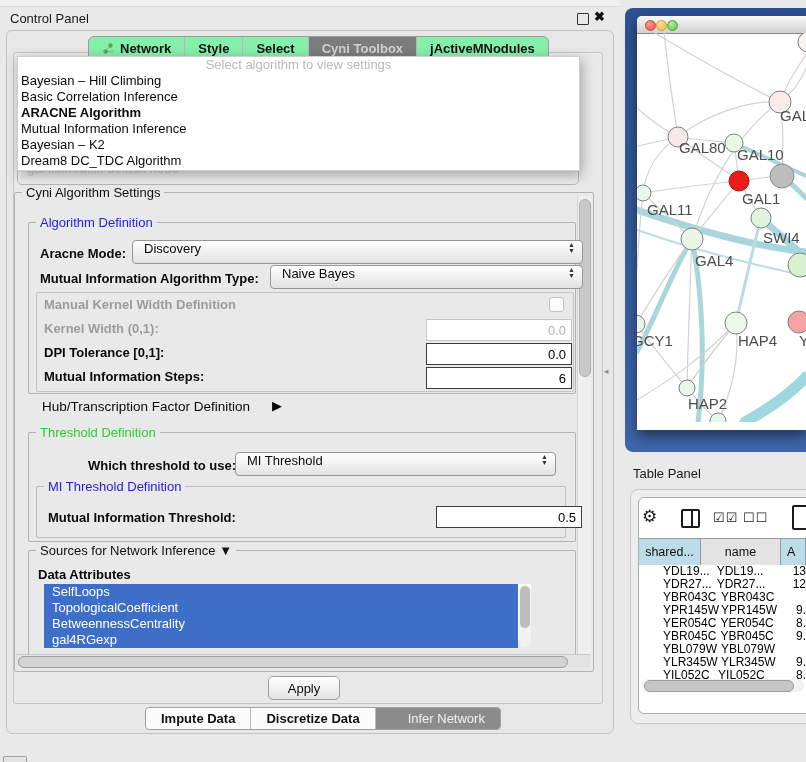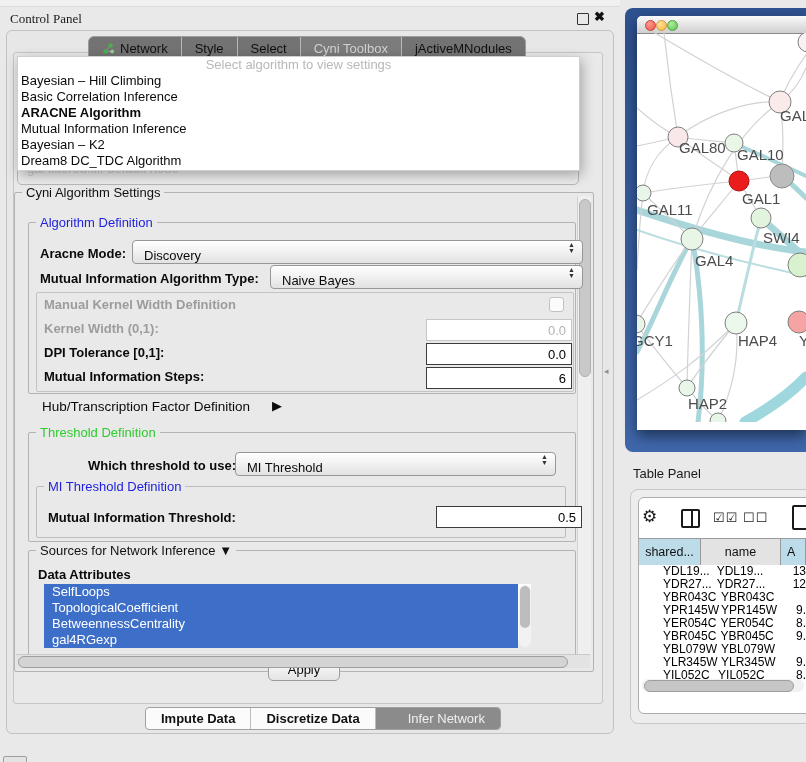--- a/index.html
+++ b/index.html
@@ -1,66 +1,66 @@
 <!DOCTYPE html>
 <html><head>
 <meta charset="utf-8">
 <style>
   html,body{margin:0;padding:0;}
   body{width:806px;height:762px;position:relative;overflow:hidden;background:#e9e9e9;
        font-family:"Liberation Sans",sans-serif;-webkit-font-smoothing:antialiased;}
   .abs{position:absolute;}
   
   .top-strip{left:0;top:0;width:620px;height:6px;background:#f0f0f0;border-bottom:1px solid #dcdcdc;}
-  .cp-title{left:10px;top:11px;font-size:13px;color:#1a1a1a;font-family:Liberation Serif, serif;}
+  .cp-title{left:10px;top:11px;font-size:13px;color:#1a1a1a;}
   .float-btn{left:577px;top:13px;width:10px;height:10px;border:1.5px solid #333;background:transparent;border-radius:1px;}
   .close-btn{left:594px;top:9px;font-size:13px;font-weight:bold;color:#111;}
   .cp-outer{left:6px;top:30px;width:606px;height:702px;background:#e7e7e7;border:1px solid #c1c1c1;border-radius:6px;}
   .cp-inner{left:13px;top:52px;width:588px;height:650px;border:1px solid #c6c6c6;border-radius:3px;background:#e9e9e9;}
   
   .tabs{left:88px;top:36px;height:22px;display:flex;border:1px solid #9c9c9c;border-radius:6px 6px 0 0;
-        background:#737373;z-index:20;overflow:hidden;}
+        background:#86efac;z-index:20;overflow:hidden;font-weight:bold;}
   .tab{display:flex;align-items:center;gap:5px;padding:0 13px;font-size:13px;color:#111;border-left:1px solid #b9b9b9;}
   .tab:first-child{border-left:none;}
   .tab.sel{background:#7c7c7c;color:#d2d2d2;}
   
   .dd{left:17px;top:56px;width:561px;height:113px;background:#fff;border:1px solid #cfcfcf;
       box-shadow:2px 4px 12px rgba(0,0,0,.3);z-index:40;}
   .dd-ph{height:16px;line-height:16px;text-align:center;color:#b8b8b8;font-size:13px;}
   .dd-item{height:16px;line-height:16px;font-size:13px;color:#0a0a0a;padding-left:3px;white-space:nowrap;}
   .dd-item.bold{font-weight:bold;}
   
   .sliver{left:17px;top:157px;width:560px;height:26px;border:1px solid #b7b7b7;border-radius:5px;background:#ebebeb;z-index:5;}
   .sliver span{position:absolute;left:9px;top:3px;font-size:13px;color:#c8c8c8;}
   
   .gbox{position:absolute;border:1px solid #b3b3b3;border-radius:2px;}
   .legend{position:absolute;font-size:13px;background:#e9e9e9;padding:0 4px;white-space:nowrap;color:#111;z-index:6;}
   .lbl{position:absolute;font-size:13px;font-weight:bold;color:#0a0a0a;white-space:nowrap;}
   .lbl.plain{font-weight:normal;}
   .lbl.dim{color:#9c9c9c;}
   .combo{position:absolute;height:22px;background:linear-gradient(#ffffff,#e2e2e2);border:1px solid #979797;
-         border-radius:4px;font-size:13px;color:#0a0a0a;display:flex;align-items:flex-end;padding-left:11px;}
+         border-radius:4px;font-size:13px;color:#0a0a0a;display:flex;align-items:flex-start;padding-left:11px;}
   .combo .arr{position:absolute;right:7px;top:1px;font-size:7px;line-height:6px;color:#333;text-align:center;}
   .tfield{position:absolute;height:20px;background:#fff;border:1px solid #3c3c3c;font-size:13px;text-align:right;
           padding:0 5px;color:#000;box-sizing:content-box;}
   .tfield.dim{border:1px solid #c6c6c6;color:#b2b2b2;}
   .chk{left:549px;top:297px;width:13px;height:13px;border:1px solid #c2c2c2;border-radius:3px;background:#fbfbfb;}
   
   .srclist{left:44px;top:584px;width:487px;height:56px;background:#fff;z-index:4;}
   .src-item{height:16px;line-height:16px;font-size:13px;color:#fff;background:#3e6fc8;padding-left:8px;
             width:calc(100% - 21px);}
   .src-vscroll{position:absolute;right:0;top:1px;width:12px;height:62px;background:#f2f2f2;border-radius:6px;}
   .src-vthumb{position:absolute;left:1px;top:1px;width:10px;height:42px;background:#bdbdbd;border-radius:5px;}
   
   .vscroll{left:577px;top:196px;width:13px;height:458px;background:#efefef;border-left:1px solid #d2d2d2;}
   .vthumb{position:absolute;left:1px;top:3px;width:10px;height:176px;background:#c9c9c9;border:1px solid #b0b0b0;border-radius:6px;}
   .hscroll{left:16px;top:654px;width:574px;height:13px;background:#e3e3e3;border-top:1px solid #cacaca;z-index:8;}
   .hthumb{position:absolute;left:2px;top:1px;width:548px;height:10px;background:#d4d4d4;border:1px solid #9f9f9f;border-radius:6px;}
   
-  .apply{left:268px;top:657px;width:70px;height:22px;border:1px solid #9c9c9c;border-radius:5px;
+  .apply{left:268px;top:676px;width:70px;height:22px;border:1px solid #9c9c9c;border-radius:5px;
          background:linear-gradient(#ffffff,#e4e4e4);font-size:13px;color:#0a0a0a;display:flex;align-items:center;justify-content:center;text-align:right;}
   .btabs{left:145px;top:707px;height:21px;display:flex;border:1px solid #a0a0a0;border-radius:4px;background:#fbfbfb;overflow:hidden;}
   .btab{display:flex;align-items:center;padding:0 15px;font-size:13px;font-weight:bold;color:#111;border-left:1px solid #bbb;}
   .btab:first-child{border-left:none;}
   .btab.sel{background:#8b8b8b;color:#f0f0f0;font-weight:normal;padding-left:32px;}
   .collapse-handle{left:604px;top:366px;font-size:9px;color:#8f8f8f;}
   .corner-box{left:3px;top:756px;width:22px;height:12px;border:1px solid #9e9e9e;border-radius:2px;background:#e3e3e3;}
   
   .netframe{left:625px;top:8px;width:181px;height:444px;background:linear-gradient(180deg,#2e5190,#3f67ab);
             border-radius:8px 0 0 8px;}

